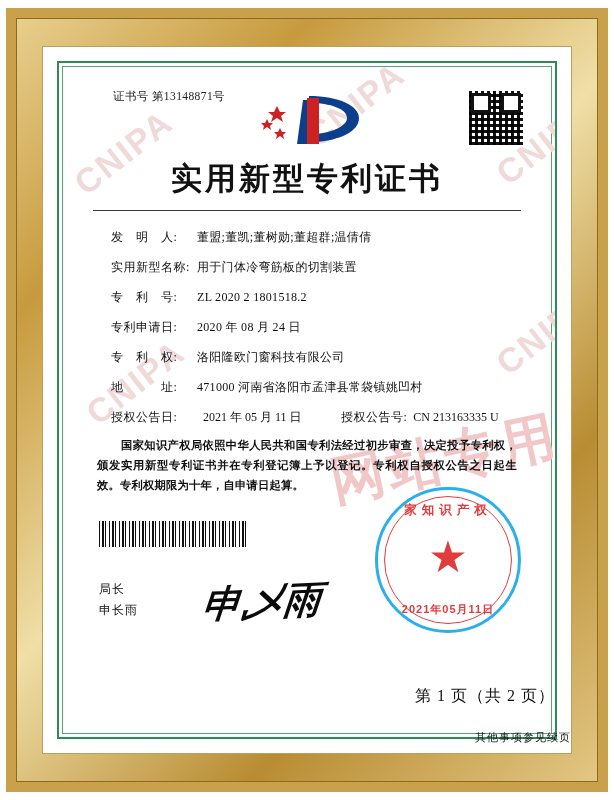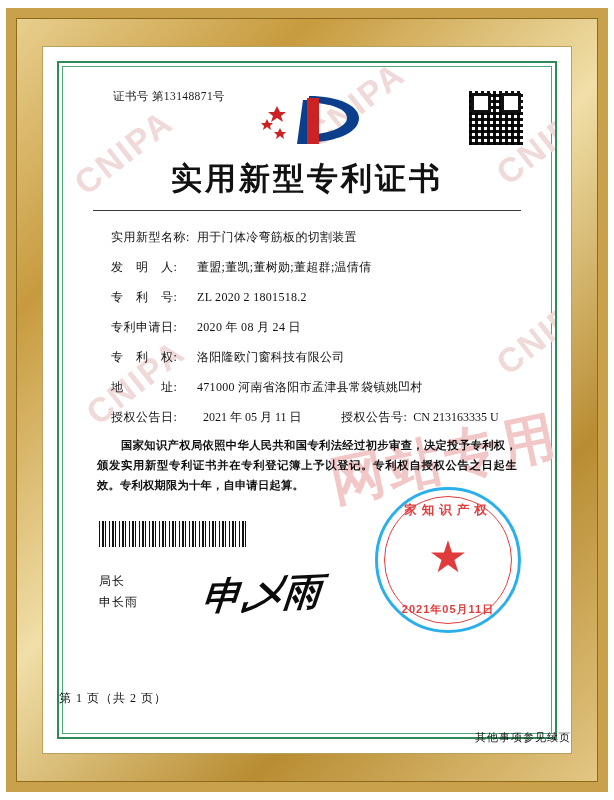--- a/index.html
+++ b/index.html
@@ -206,21 +206,21 @@
     margin: 26px 0 0 6px;
     width: 150px;
     height: 26px;
     background:
       repeating-linear-gradient(90deg,
         #111 0 1px, #fff 1px 3px, #111 3px 5px, #fff 5px 6px,
         #111 6px 7px, #fff 7px 10px);
   }
 
   .sign-block {
-    margin-top: 24px;
+    margin-top: 32px;
     padding-left: 6px;
     position: relative;
     height: 86px;
   }
   .sign-label {
     font-size: 12px;
     line-height: 1.7;
     letter-spacing: 1px;
     color: #111;
   }
@@ -273,22 +273,22 @@
     letter-spacing: 5px;
     font-family: "Liberation Sans", sans-serif;
   }
   .seal-top { top: 12px; }
   .seal-bottom { bottom: 13px; letter-spacing: 1px; font-size: 11px; }
 
   .page-no {
     position: absolute;
     left: 0; right: 0;
     bottom: 30px;
-    text-align: left;
-    font-size: 12px;
+    text-align: right;
+    font-size: 16px;
     color: #111;
     letter-spacing: 1px;
   }
   .footnote {
     position: absolute;
     left: 0; right: 0;
     bottom: 8px;
     text-align: right;
     font-size: 11px;
     color: #111;
@@ -326,26 +326,26 @@
                 <polygon points="20,27 22,31 26,31 23,34 24,38 20,35 16,38 17,34 14,31 18,31" fill="#cc2222"></polygon>
                 <polygon points="33,36 35,40 39,40 36,43 37,47 33,44 29,47 30,43 27,40 31,40" fill="#cc2222"></polygon>
               </svg>
             </div>
           </div>
 
           <div class="doc-title">实用新型专利证书</div>
           <div class="title-rule"></div>
 
           <div class="field">
+            <span class="f-label">发　明　人:</span>
+            <span class="f-value">董盟;董凯;董树勋;董超群;温倩倩</span>
+          </div>
+          <div class="field">
             <span class="f-label">实用新型名称:</span>
             <span class="f-value">用于门体冷弯筋板的切割装置</span>
-          </div>
-          <div class="field">
-            <span class="f-label">发　明　人:</span>
-            <span class="f-value">董盟;董凯;董树勋;董超群;温倩倩</span>
           </div>
           <div class="field">
             <span class="f-label">专　利　号:</span>
             <span class="f-value">ZL 2020 2 1801518.2</span>
           </div>
           <div class="field">
             <span class="f-label">专利申请日:</span>
             <span class="f-value">2020 年 08 月 24 日</span>
           </div>
           <div class="field">

